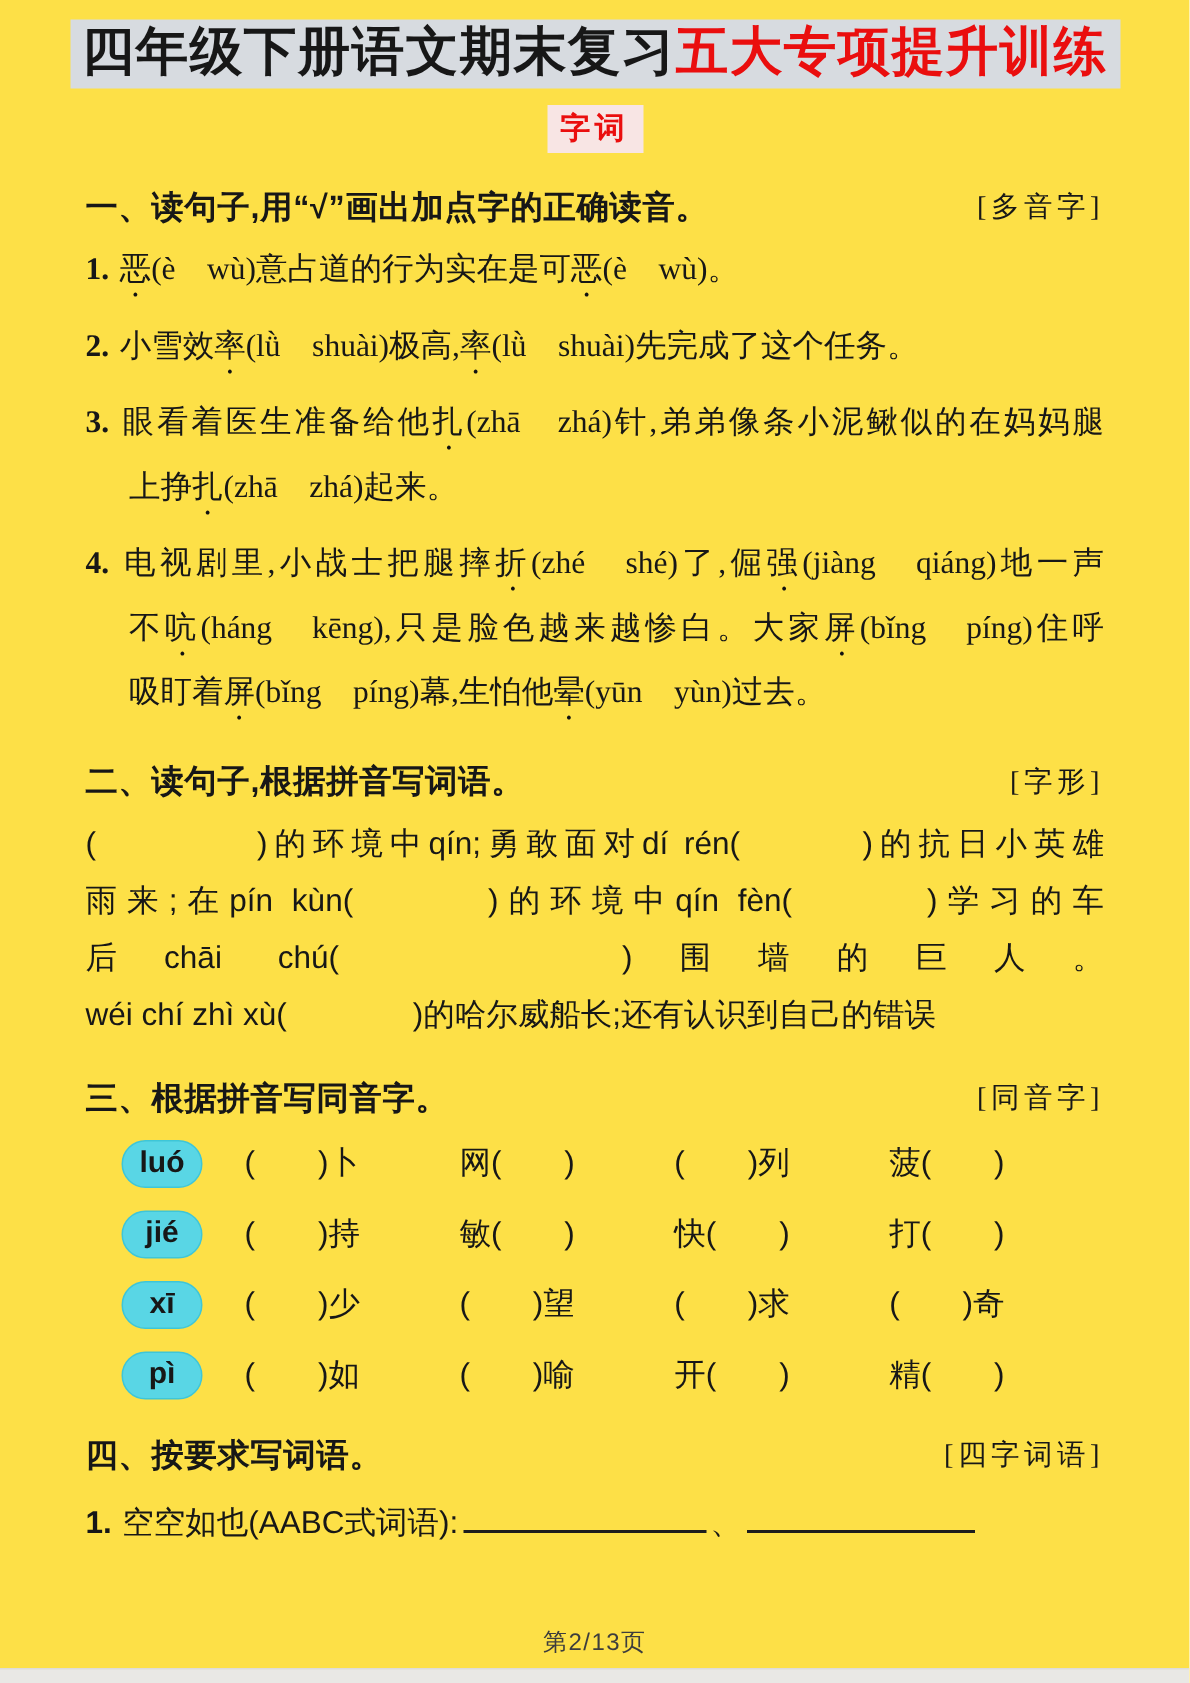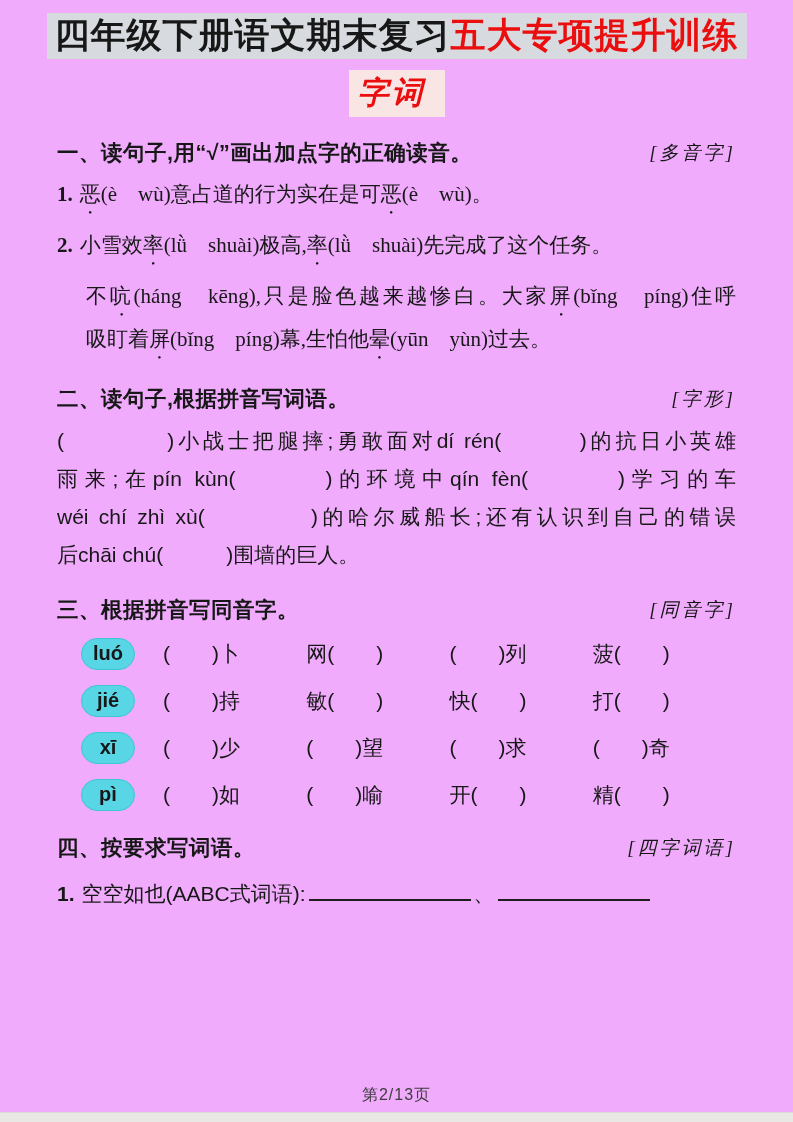--- a/index.html
+++ b/index.html
@@ -1,46 +1,45 @@
 <!DOCTYPE html>
 <html><head>
 <meta charset="utf-8">
 <style>
   * { margin: 0; padding: 0; box-sizing: border-box; }
   html, body { background: #ffffff; }
   .page {
     width: 793px; height: 1122px; position: relative; overflow: hidden;
-    background: #f0abfc; color: #171717;
+    background: #fde047; color: #171717;
     font-family: "Liberation Sans", "DejaVu Sans", sans-serif;
     margin: 0 auto;
   }
   .title-row { text-align: center; padding-top: 13px; }
   .title-hl {
     display: inline-block; background: #d7dbe0;
     font-size: 35px; font-weight: 700; letter-spacing: 1px;
     padding: 2px 8px 4px 8px; line-height: 1.15;
   }
   .t-red { color: #ea0e0e; }
   .subtitle-row { text-align: center; margin-top: 11px; }
   .subtitle {
     display: inline-block; background: #f8e5e4; color: #ea0e0e;
-    font-size: 31px; font-weight: 700; letter-spacing: 3px;
-    padding: 2px 19px 3px 9px;
-    font-style: italic;
+    font-size: 20px; font-weight: 700; letter-spacing: 3px;
+    padding: 2px 9px 3px 9px;
   }
   .content { padding: 0 57px; }
   .sec-head {
     display: flex; justify-content: space-between; align-items: flex-start;
     margin-top: 21px;
     text-align: right;
   }
   .sec-title { font-size: 21.5px; font-weight: 700; letter-spacing: 0.5px; }
   .sec-tag {
     font-family: "Liberation Serif", "DejaVu Serif", serif;
-    font-size: 19px; letter-spacing: 3px; padding-top: 2px; font-weight: 500; font-style: italic;
+    font-size: 19px; letter-spacing: 3px; padding-top: 2px; font-weight: 500;
   }
   .item { margin-top: 8px; font-size: 21px; font-weight: 500; }
   .tline { line-height: 39px; text-align: justify; font-family: Liberation Serif, serif; }
   .item .tline:not(:last-child) { text-align-last: justify; }
   .tline.cont { padding-left: 29px; }
   .num { font-weight: 700; margin-right: 7px; }
   .dotchar {
     -webkit-text-emphasis: filled dot #111;
     -webkit-text-emphasis-position: under right;
     text-emphasis: filled dot #111;
@@ -95,35 +94,38 @@
       <span class="sec-title">一、读句子,用“√”画出加点字的正确读音。</span>
       <span class="sec-tag">[多音字]</span>
     </div>
     <div class="item">
         <div class="tline"><span class="num">1.</span><span class="dotchar">恶</span><span>(è　wù)意占道的行为实在是可</span><span class="dotchar">恶</span><span>(è　wù)。</span></div>
       </div>
     <div class="item">
         <div class="tline"><span class="num">2.</span><span>小雪效</span><span class="dotchar">率</span><span>(lǜ　shuài)极高,</span><span class="dotchar">率</span><span>(lǜ　shuài)先完成了这个任务。</span></div>
       </div>
     <div class="item">
+        <div class="tline"><span class="num">3.</span><span>眼看着医生准备给他</span><span class="dotchar">扎</span><span>(zhā　zhá)针,弟弟像条小泥鳅似的在妈妈腿</span></div>
+        <div class="tline cont"><span>上挣</span><span class="dotchar">扎</span><span>(zhā　zhá)起来。</span></div>
       </div>
     <div class="item">
+        <div class="tline"><span class="num">4.</span><span>电视剧里,小战士把腿摔</span><span class="dotchar">折</span><span>(zhé　shé)了,倔</span><span class="dotchar">强</span><span>(jiàng　qiáng)地一声</span></div>
         <div class="tline cont"><span>不</span><span class="dotchar">吭</span><span>(háng　kēng),只是脸色越来越惨白。大家</span><span class="dotchar">屏</span><span>(bǐng　píng)住呼</span></div>
         <div class="tline cont"><span>吸盯着</span><span class="dotchar">屏</span><span>(bǐng　píng)幕,生怕他</span><span class="dotchar">晕</span><span>(yūn　yùn)过去。</span></div>
       </div>
 
     <div class="sec-head">
       <span class="sec-title">二、读句子,根据拼音写词语。</span>
       <span class="sec-tag">[字形]</span>
     </div>
     <div class="para">
-        <div class="pline">(　　　　)小战士把腿摔;勇敢面对dí rén(　　　)的抗日小英雄</div>
+        <div class="pline">(　　　　)的环境中qín;勇敢面对dí rén(　　　)的抗日小英雄</div>
         <div class="pline">雨来;在pín kùn(　　　)的环境中qín fèn(　　　)学习的车</div>
+        <div class="pline">后chāi chú(　　　)围墙的巨人。</div>
         <div class="pline">wéi chí zhì xù(　　　　)的哈尔威船长;还有认识到自己的错误</div>
-        <div class="pline">后chāi chú(　　　)围墙的巨人。</div>
       </div>
 
     <div class="sec-head">
       <span class="sec-title">三、根据拼音写同音字。</span>
       <span class="sec-tag">[同音字]</span>
     </div>
     <div class="hrows">
       <div class="hrow">
         <span class="pbadge">luó</span>
         <span class="hcell">(　　)卜</span>

